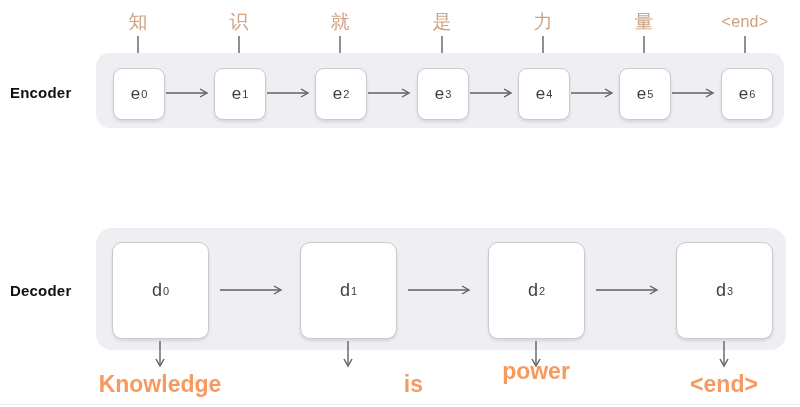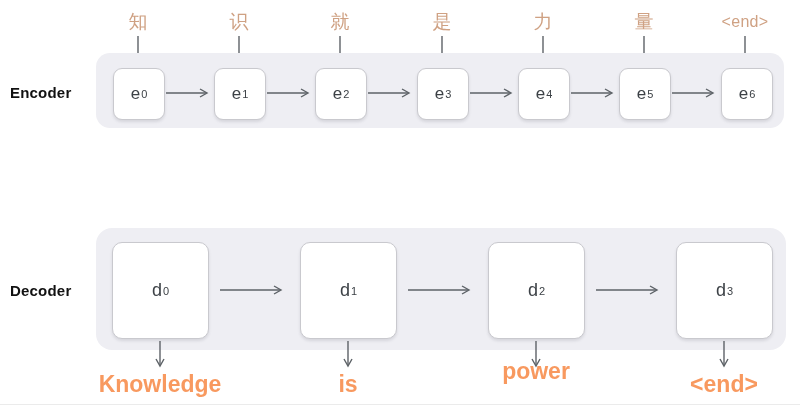--- a/index.html
+++ b/index.html
@@ -233,19 +233,19 @@
       </g>
     </svg>
   <svg class="arrow-svg" style="left:718px; top:341px;" width="12" height="27">
       <g stroke="#5d6267" stroke-width="1.4" fill="none">
         <line x1="6" y1="0" x2="6" y2="24"></line>
         <polyline points="2,18 6,25 10,18"></polyline>
       </g>
     </svg>
 
   <div class="out-token" style="left:85px;  top:371px;">Knowledge</div>
-  <div class="out-token" style="left:273px; top:371px;">is</div>
+  <div class="out-token" style="left:273px; top:371px;text-align:right;">is</div>
   <div class="out-token" style="left:461px; top:358px;">power</div>
   <div class="out-token" style="left:649px; top:371px;">&lt;end&gt;</div>
 
   <div class="divider" style="top:404px;"></div>
 
 </div>
 
 </body></html>

